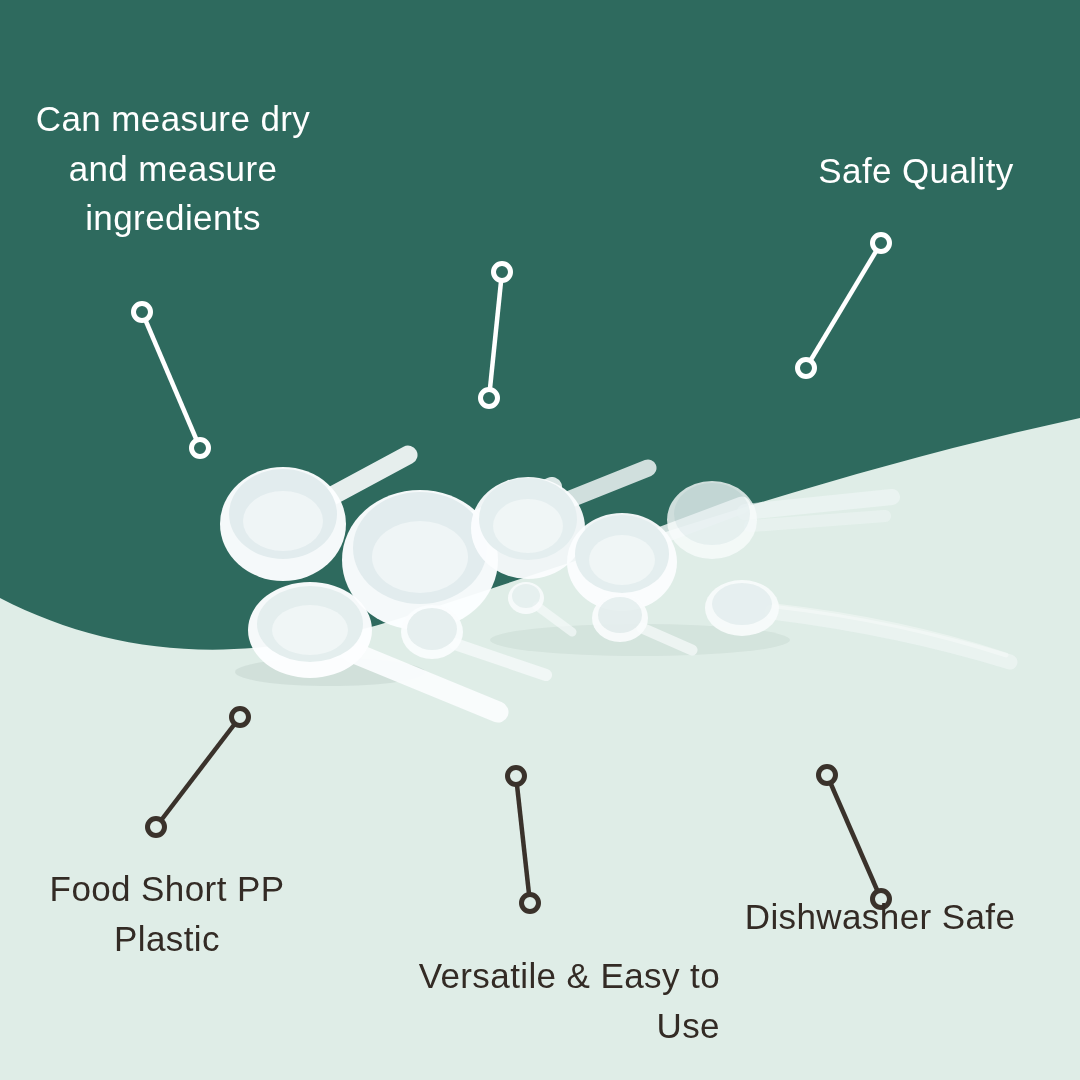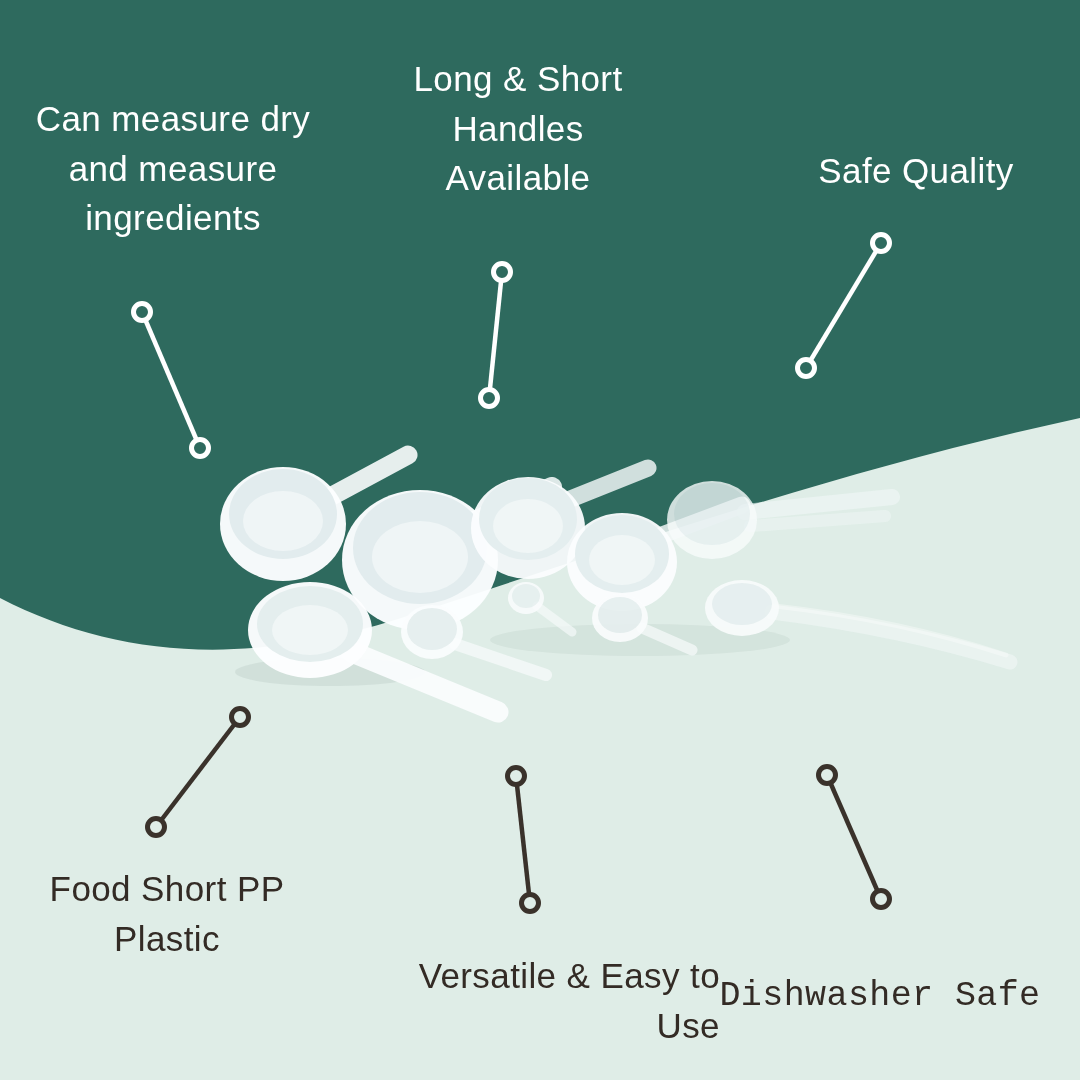--- a/index.html
+++ b/index.html
@@ -19,21 +19,21 @@
     letter-spacing:0.4px;
     font-weight:400;
   }
   .label.light{color:#FFFFFF;}
   .label.dark{color:#332B25;}
   .lbl-top-left{left:6px;top:94px;width:334px;}
   .lbl-top-center{left:388px;top:54px;width:260px;}
   .lbl-top-right{left:788px;top:146px;width:256px;}
   .lbl-bottom-left{left:2px;top:864px;width:330px;}
   .lbl-bottom-center{left:348px;top:951px;width:372px;text-align:right;}
-  .lbl-bottom-right{left:706px;top:972px;width:348px;font-family:Liberation Mono, monospace;}
+  .lbl-bottom-right{left:706px;top:892px;width:348px;}
 </style>
 </head>
 <body>
 
 <div class="canvas">
 
   <svg class="layer" viewBox="0 0 1080 1080" aria-hidden="true">
     <path d="M0,598 C120,660 255,668 420,612 C640,540 850,468 1080,418 L1080,1080 L0,1080 Z" fill="#DFEDE7"></path>
   </svg>
 
@@ -133,19 +133,18 @@
       <circle cx="530" cy="903" r="8.5" fill="#DFEDE7" stroke="#3A322B" stroke-width="5"></circle>
     </g>
     <g>
       <line x1="827" y1="775" x2="881" y2="899" stroke="#3A322B" stroke-width="4.5"></line>
       <circle cx="827" cy="775" r="8.5" fill="#DFEDE7" stroke="#3A322B" stroke-width="5"></circle>
       <circle cx="881" cy="899" r="8.5" fill="#DFEDE7" stroke="#3A322B" stroke-width="5"></circle>
     </g>
   </svg>
 
   <div class="label light lbl-top-left">Can measure dry and measure ingredients</div>
-  <div class="label light lbl-top-center">Long &amp; Short Handles Available</div>
   <div class="label light lbl-top-right">Safe Quality</div>
   <div class="label dark lbl-bottom-left">Food Short PP Plastic</div>
   <div class="label dark lbl-bottom-center">Versatile &amp; Easy to Use</div>
   <div class="label dark lbl-bottom-right">Dishwasher Safe</div>
 
 </div>
 
 </body></html>

